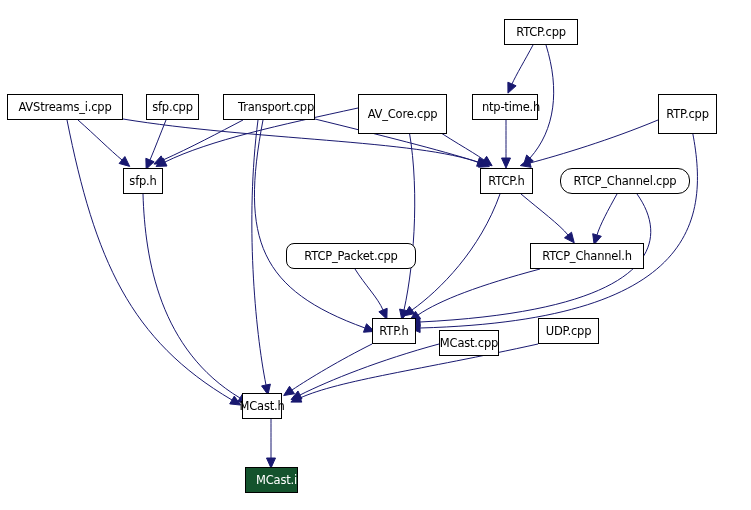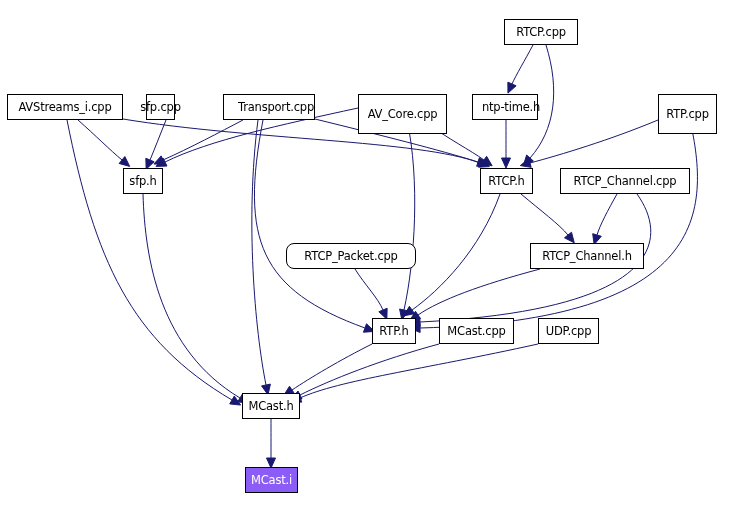--- a/index.html
+++ b/index.html
@@ -4,21 +4,21 @@
   <style>
     html, body { margin: 0; padding: 0; background: #ffffff; }
     #canvas { position: relative; width: 751px; height: 510px; overflow: hidden; background: #fff; }
     svg#edges { position: absolute; left: 0; top: 0; }
     .node {
       position: absolute; box-sizing: border-box; border: 1px solid #000; background: #fff;
       font-family: "DejaVu Sans", sans-serif; font-size: 11.5px; color: #000;
       display: flex; align-items: center; justify-content: center; white-space: nowrap;
       letter-spacing: -0.2px;
     }
-    .node.root { background: #8b5cf6; color: #fff; border-color: #000; }
+    .node.root { background: #14532d; color: #fff; border-color: #000; justify-content: flex-end; }
     .edge { fill: none; stroke: #191970; stroke-width: 1; }
     .arrow { fill: #191970; stroke: #191970; stroke-width: 1; }
   </style>
 </head>
 <body>
 
 <div id="canvas">
   <svg id="edges" width="751" height="510">
       <g>
         <path class="edge" stroke="#191970" d="M533,45 C525,60 516,75 512,84"></path>
@@ -132,56 +132,56 @@
   <div id="nodes">
       <div class="node" style="left: 504px; top: 19px; width: 74px; height: 26px;">
         <span>RTCP.cpp</span>
       </div>
       <div class="node" style="left: 472px; top: 94px; width: 66px; height: 26px; padding-left: 12px;">
         <span>ntp-time.h</span>
       </div>
       <div class="node" style="left: 7px; top: 94px; width: 116px; height: 26px;">
         <span>AVStreams_i.cpp</span>
       </div>
-      <div class="node" style="left: 146px; top: 94px; width: 29px; height: 26px;">
+      <div class="node" style="left: 146px; top: 94px; width: 53px; height: 26px;">
         <span>sfp.cpp</span>
       </div>
       <div class="node" style="left: 223px; top: 94px; width: 92px; height: 26px; justify-content: flex-end;">
         <span>Transport.cpp</span>
       </div>
       <div class="node" style="left: 358px; top: 94px; width: 89px; height: 40px;">
         <span>AV_Core.cpp</span>
       </div>
       <div class="node" style="left: 658px; top: 94px; width: 59px; height: 40px;">
         <span>RTP.cpp</span>
       </div>
       <div class="node" style="left: 123px; top: 168px; width: 40px; height: 26px;">
         <span>sfp.h</span>
       </div>
       <div class="node" style="left: 480px; top: 168px; width: 53px; height: 26px;">
         <span>RTCP.h</span>
       </div>
-      <div class="node" style="left: 560px; top: 168px; width: 130px; height: 26px;">
+      <div class="node" style="left: 560px; top: 168px; width: 130px; height: 26px; border-radius: 12px;">
         <span>RTCP_Channel.cpp</span>
       </div>
       <div class="node" style="left: 286px; top: 243px; width: 130px; height: 26px; border-radius: 8px;">
         <span>RTCP_Packet.cpp</span>
       </div>
       <div class="node" style="left: 530px; top: 243px; width: 114px; height: 26px; align-items: center;">
         <span>RTCP_Channel.h</span>
       </div>
       <div class="node" style="left: 372px; top: 318px; width: 44px; height: 26px;">
         <span>RTP.h</span>
       </div>
-      <div class="node" style="left: 439px; top: 318px; width: 75px; height: 26px;">
+      <div class="node" style="left: 439px; top: 330px; width: 60px; height: 26px;">
         <span>MCast.cpp</span>
       </div>
       <div class="node" style="left: 538px; top: 318px; width: 61px; height: 26px;">
         <span>UDP.cpp</span>
       </div>
-      <div class="node" style="left: 242px; top: 393px; width: 58px; height: 26px;">
+      <div class="node" style="left: 242px; top: 393px; width: 40px; height: 26px;">
         <span>MCast.h</span>
       </div>
       <div class="node root" style="left: 245px; top: 467px; width: 53px; height: 26px;">
         <span>MCast.i</span>
       </div>
     </div>
 </div>
 
 </body></html>

